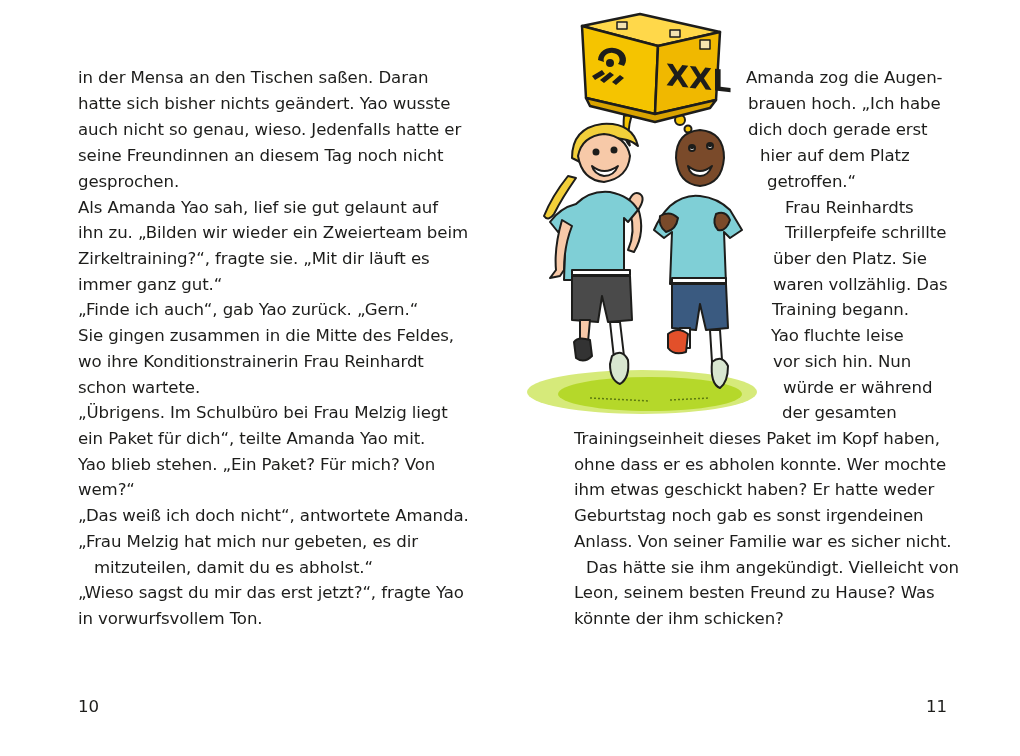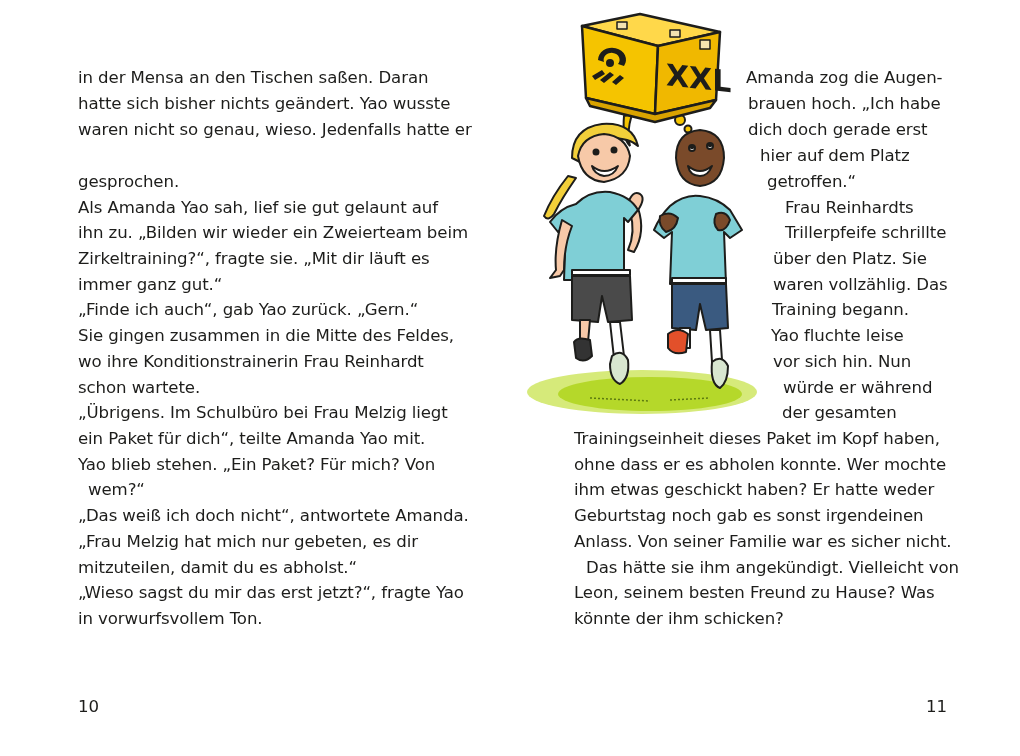--- a/index.html
+++ b/index.html
@@ -11,37 +11,38 @@
   .line { position: absolute; white-space: nowrap; font-size: 16.6px; line-height: 20px; letter-spacing: -0.1px; }
   .page-num { position: absolute; font-size: 16.6px; line-height: 20px; margin-top: 37px; }
   .illustration { position: absolute; left: 520px; top: 8px; width: 255px; height: 412px; }
 </style>
 </head>
 <body>
 
 <div class="page page-left">
   <div class="line" style="left:78px;top:68px">in der Mensa an den Tischen saßen. Daran</div>
   <div class="line" style="left:78px;top:94px">hatte sich bisher nichts geändert. Yao wusste</div>
-  <div class="line" style="left:78px;top:120px">waren nicht so genau, wieso. Jedenfalls hatte er</div>
+  <div class="line" style="left:78px;top:120px">auch nicht so genau, wieso. Jedenfalls hatte er</div>
+  <div class="line" style="left:78px;top:146px">seine Freundinnen an diesem Tag noch nicht</div>
   <div class="line" style="left:78px;top:172px">gesprochen.</div>
   <div class="line" style="left:78px;top:198px">Als Amanda Yao sah, lief sie gut gelaunt auf</div>
   <div class="line" style="left:78px;top:223px">ihn zu. „Bilden wir wieder ein Zweierteam beim</div>
   <div class="line" style="left:78px;top:249px">Zirkeltraining?“, fragte sie. „Mit dir läuft es</div>
   <div class="line" style="left:78px;top:275px">immer ganz gut.“</div>
   <div class="line" style="left:78px;top:300px">„Finde ich auch“, gab Yao zurück. „Gern.“</div>
   <div class="line" style="left:78px;top:326px">Sie gingen zusammen in die Mitte des Feldes,</div>
   <div class="line" style="left:78px;top:352px">wo ihre Konditionstrainerin Frau Reinhardt</div>
   <div class="line" style="left:78px;top:378px">schon wartete.</div>
   <div class="line" style="left:78px;top:403px">„Übrigens. Im Schulbüro bei Frau Melzig liegt</div>
   <div class="line" style="left:78px;top:429px">ein Paket für dich“, teilte Amanda Yao mit.</div>
   <div class="line" style="left:78px;top:455px">Yao blieb stehen. „Ein Paket? Für mich? Von</div>
-  <div class="line" style="left:88px;top:480px">wem?“</div>
+  <div class="line" style="left:78px;top:480px">wem?“</div>
   <div class="line" style="left:78px;top:506px">„Das weiß ich doch nicht“, antwortete Amanda.</div>
   <div class="line" style="left:78px;top:532px">„Frau Melzig hat mich nur gebeten, es dir</div>
-  <div class="line" style="left:78px;top:558px">mitzuteilen, damit du es abholst.“</div>
+  <div class="line" style="left:94px;top:558px">mitzuteilen, damit du es abholst.“</div>
   <div class="line" style="left:78px;top:583px">„Wieso sagst du mir das erst jetzt?“, fragte Yao</div>
   <div class="line" style="left:78px;top:609px">in vorwurfsvollem Ton.</div>
 
   <div class="page-num" style="left:78px;top:660px">10</div>
 </div>
 
 <div class="page page-right">
 
   <div class="line" style="left:236px;top:68px">Amanda zog die Augen-</div>
   <div class="line" style="left:238px;top:94px">brauen hoch. „Ich habe</div>

